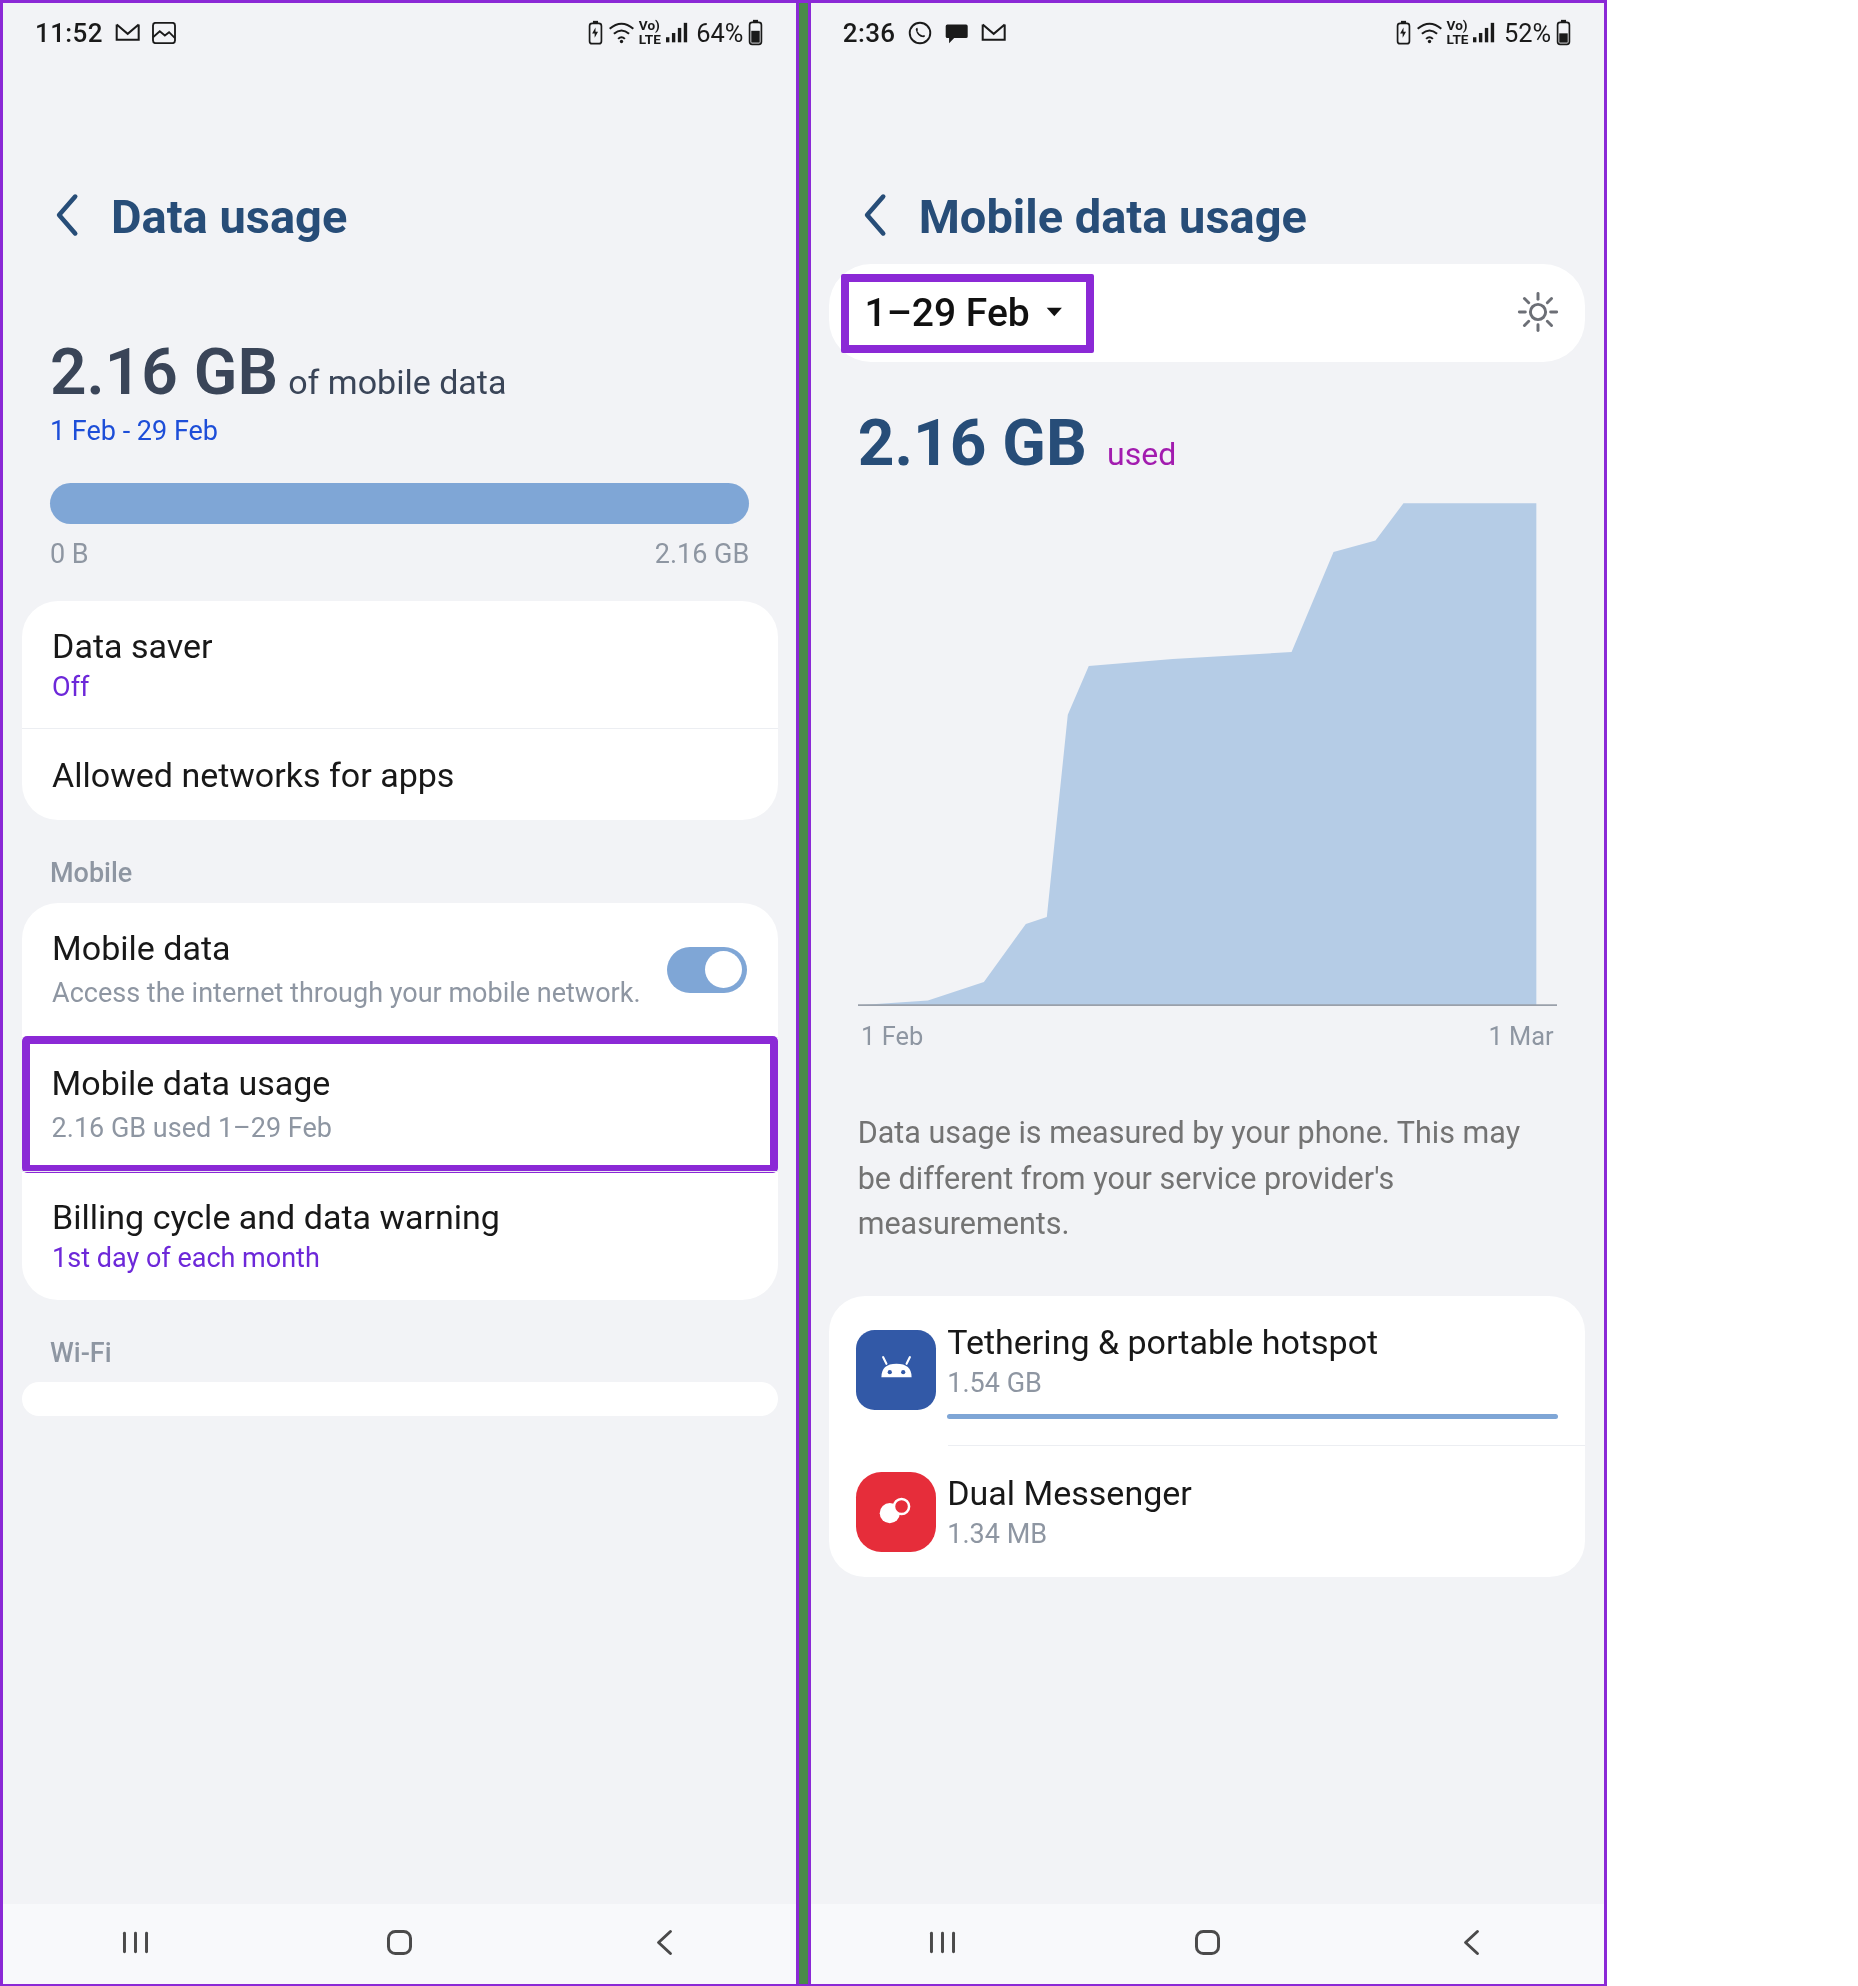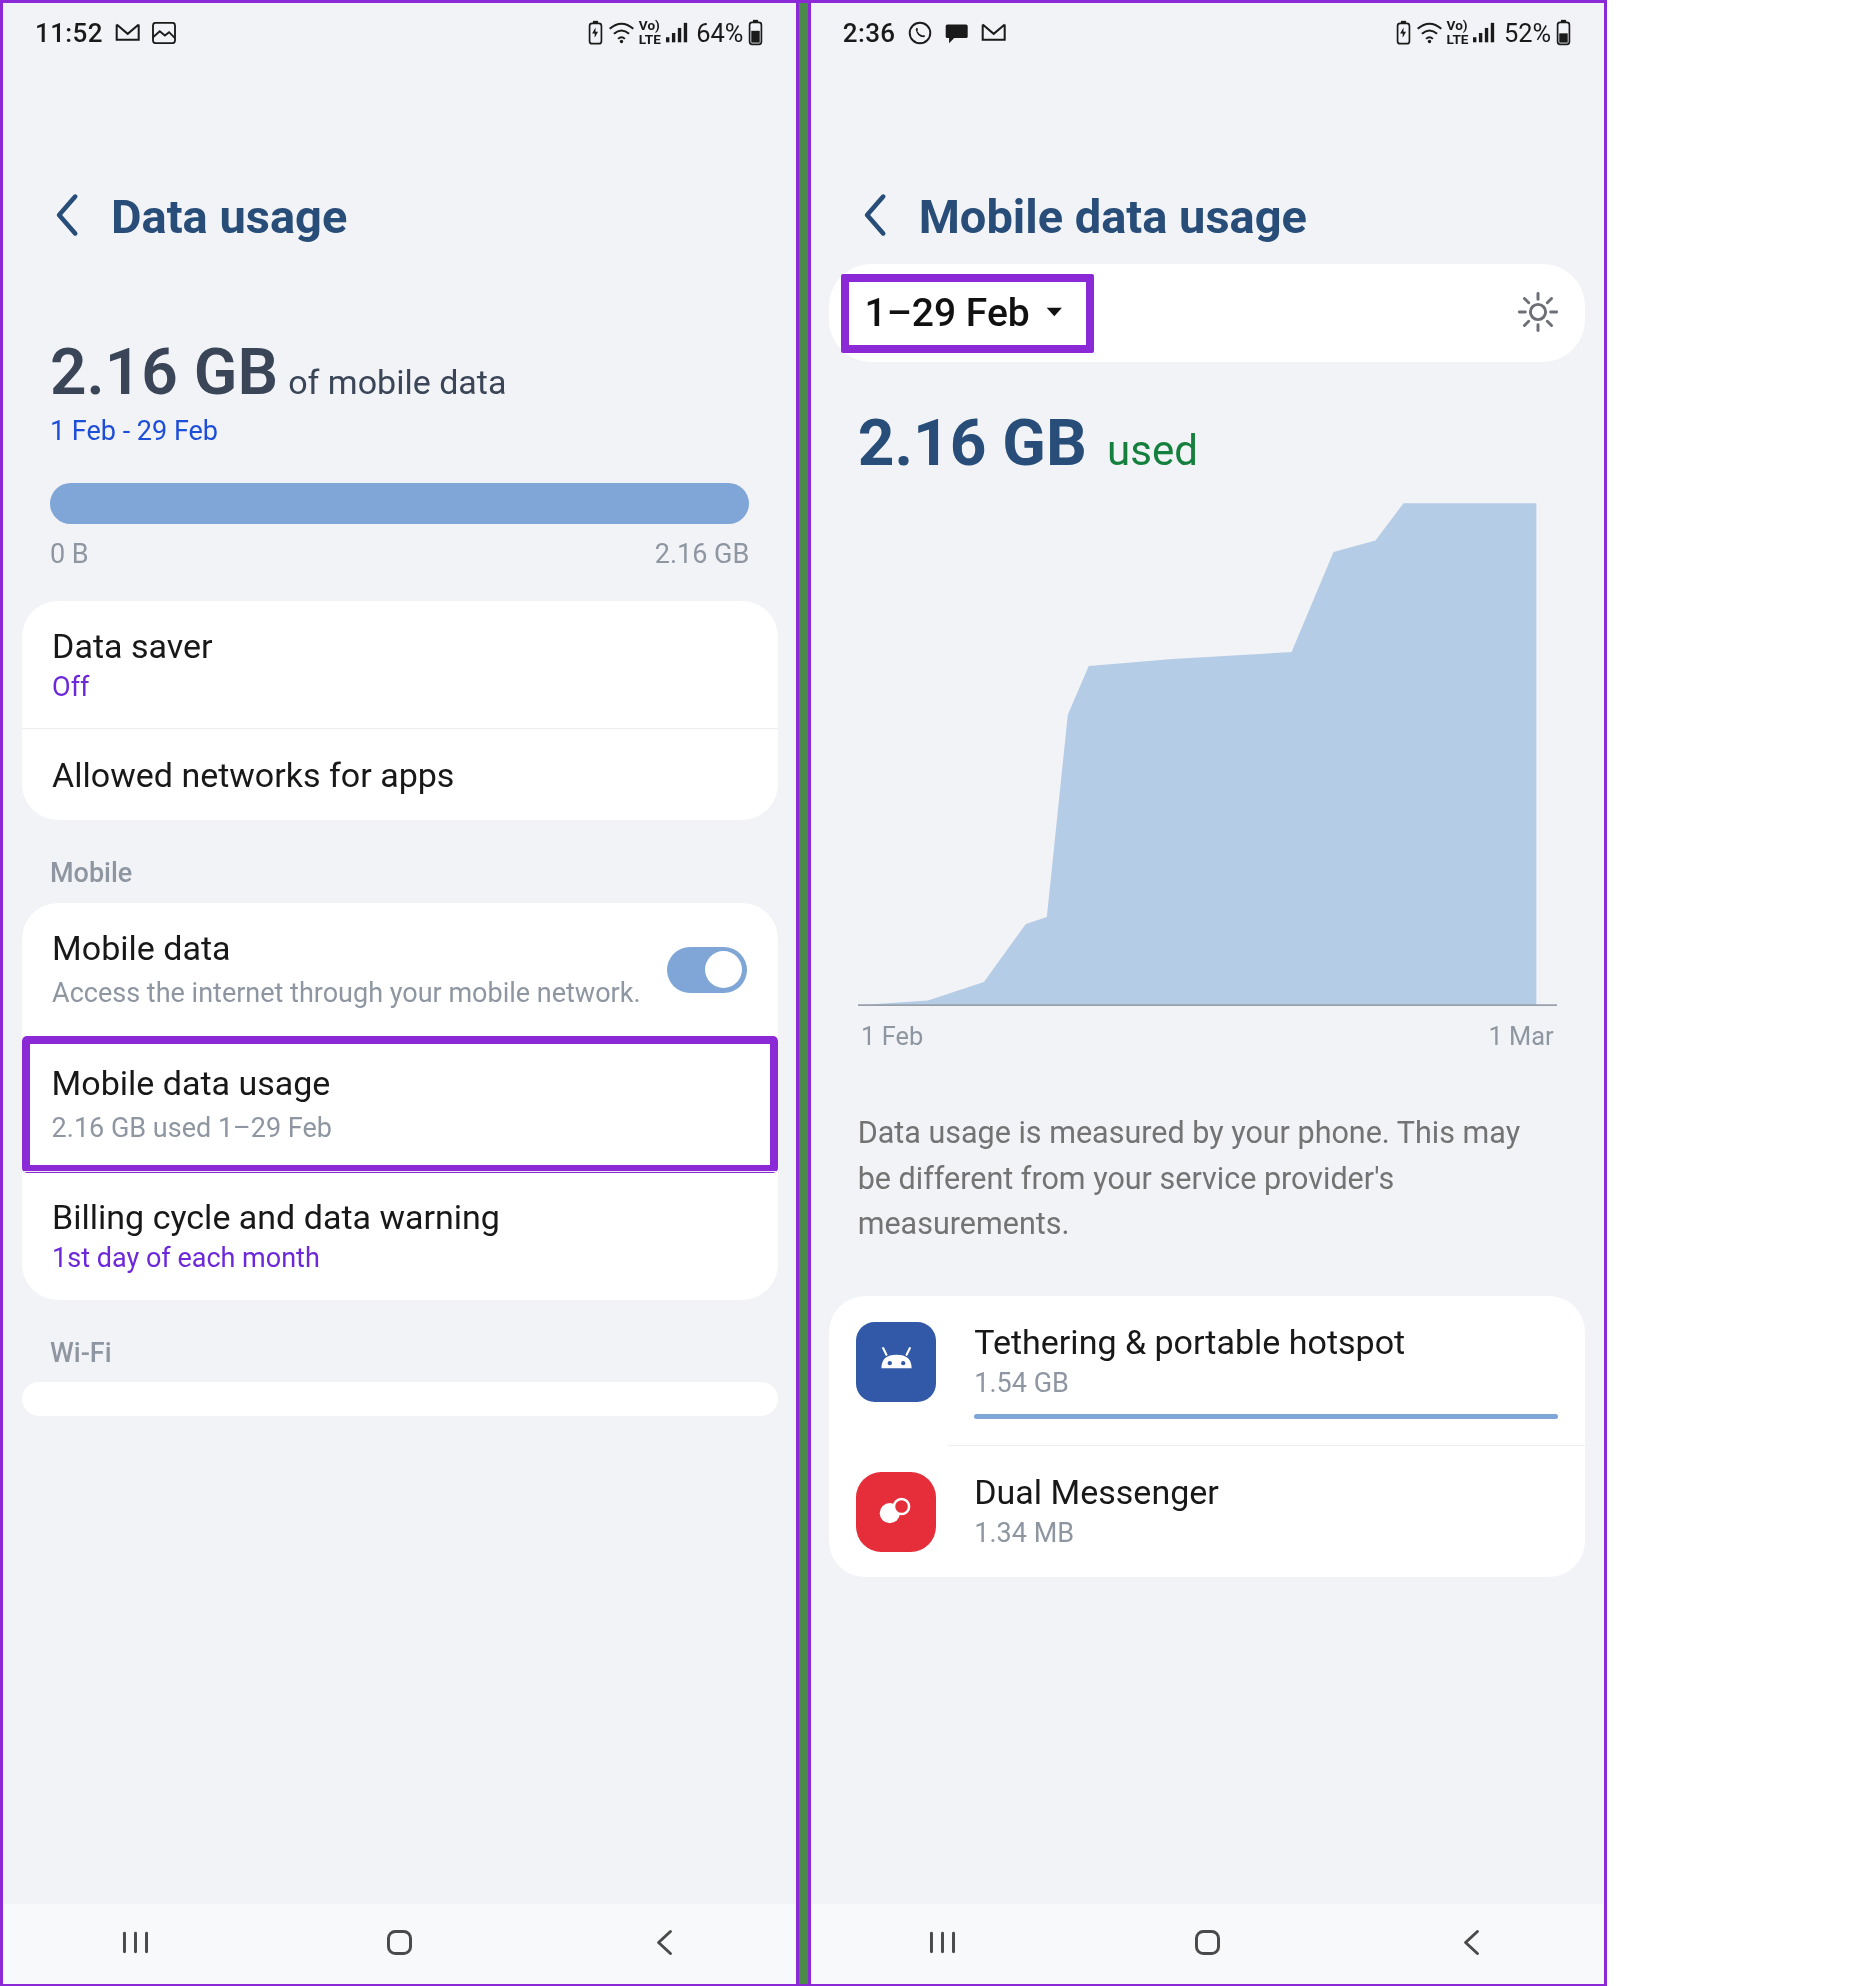--- a/index.html
+++ b/index.html
@@ -151,27 +151,27 @@
     align-items: center;
     gap: 15.3px;
   }
   .range-chip-text { font-size: 39px; font-weight:500; color:#111;}
   .gear svg { width: 44px; height:44px;}
   .used-line {
     padding: 44px 47px 8.5px 47px;
     display:flex; align-items: baseline; gap: 20.3px;
   }
   .used-big { font-size: 64px; font-weight:700; color:#274d78;}
-  .used-sfx { font-size: 42px; color:#15803d;}
+  .used-sfx { font-size: 32px; color:#a21caf;}
   .chart-wrap { padding: 8.5px 47px 0 47px; }
   .chart-svg { width: 100%; height: 509px; display:block;}
   .chart-axis { display:flex; justify-content: space-between; font-size:25.4px; color:#8e96a2; margin-top:13.6px; padding:0 3.4px;}
   .disclaimer { padding: 59px 47px 0 47px; font-size: 30.5px; color:#737373; line-height:1.5;}
   .app-card { margin: 49px 18.6px 0 18.6px; background:#fff; border-radius:36px; overflow:hidden;}
-  .app-row { display:flex; align-items:flex-start; padding: 25.4px 27px; gap: 38px;}
+  .app-row { display:flex; align-items:center; padding: 25.4px 27px; gap: 11px;}
   .app-row + .app-row-sep { height:1.7px; background:#eceef2; margin-left: 119px;}
   .app-icon { width:80px; height:80px; border-radius:18.6px; flex-shrink:0; display:flex; align-items:center; justify-content:center;}
   .app-icon.android { background:#3259a7;}
   .app-icon.dual { background:#e62d3a;}
   .app-info { flex:1; }
   .app-name { font-size:34px; color:#181818;}
   .app-amt { font-size:27px; color:#8e96a2; margin-top:5.1px;}
   .app-bar { height:5.1px; background:#7fa6d6; margin-top:15.3px; width:100%; border-radius:2.5px;}
 </style>
 </head>

